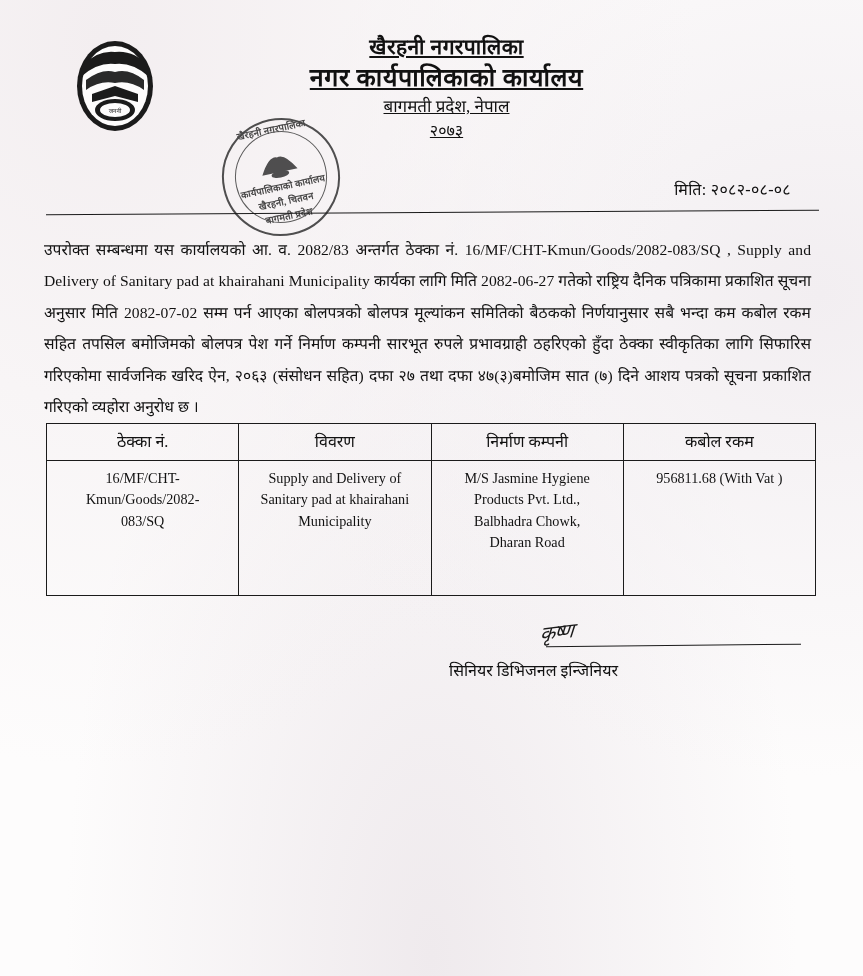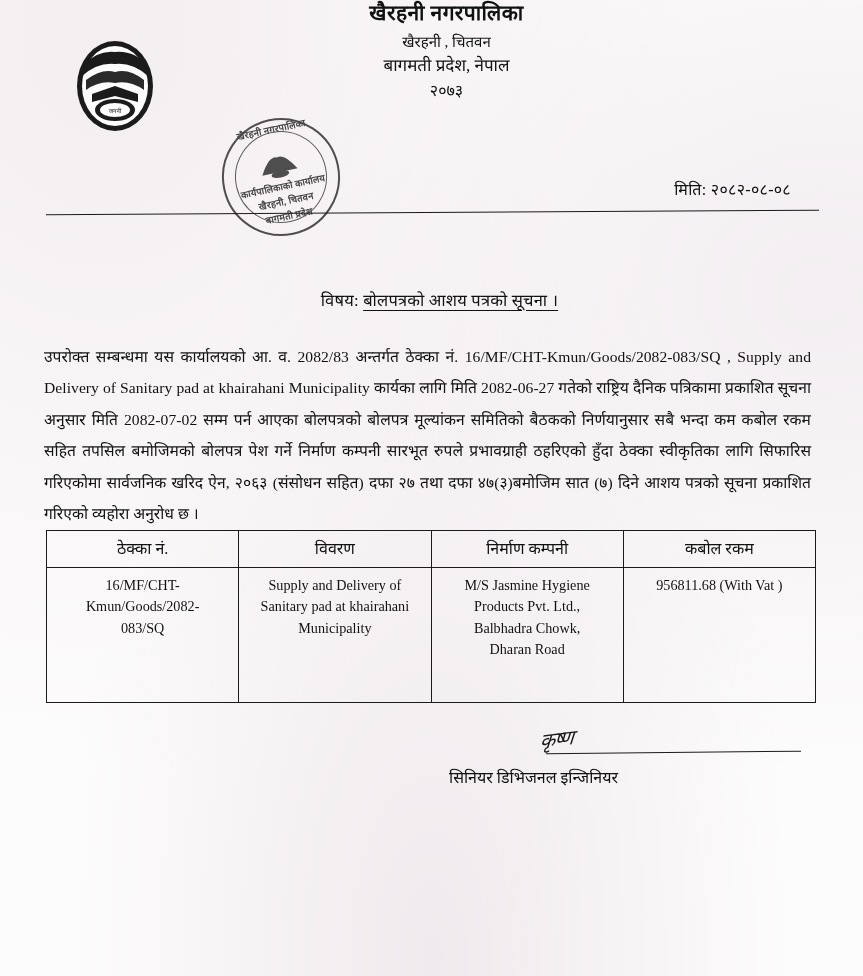--- a/index.html
+++ b/index.html
@@ -22,21 +22,23 @@
     background:
       radial-gradient(ellipse at 12% 4%, #f3eef0 0%, rgba(255,255,255,0) 55%),
       radial-gradient(ellipse at 95% 30%, #f2eef1 0%, rgba(255,255,255,0) 50%),
       radial-gradient(ellipse at 50% 98%, #efeaed 0%, rgba(255,255,255,0) 60%),
       #fdfcfc;
   }
 
   
   .header {
     position: relative;
+    padding-top: 34px;
     height: 170px;
+    text-decoration: underline;
   }
   .emblem {
     position: absolute;
     left: 72px;
     top: 36px;
     width: 86px;
     height: 96px;
   }
   .header-text {
     text-align: center;
@@ -235,21 +237,21 @@
         <path d="M14 44 Q30 32 43 36 Q57 32 72 44 L72 54 Q58 44 43 47 Q28 44 14 54 Z" fill="#2a2a2a"></path>
         <path d="M20 58 L43 50 L66 58 L66 66 L43 60 L20 66 Z" fill="#1b1b1b"></path>
         <ellipse cx="43" cy="74" rx="20" ry="11" fill="#1b1b1b"></ellipse>
         <ellipse cx="43" cy="74" rx="15" ry="7" fill="#fdfcfc"></ellipse>
         <text x="43" y="77" font-size="6" text-anchor="middle" fill="#1b1b1b" font-family="Liberation Sans, sans-serif">जननी</text>
       </svg>
     </div>
 
     <div class="header-text">
       <div class="h-line1">खैरहनी नगरपालिका</div>
-      <div class="h-line3">खैरहनी , चितवन</div>
+      <div class="h-line2">नगर कार्यपालिकाको कार्यालय</div>
       <div class="h-line4">बागमती प्रदेश, नेपाल</div>
       <div class="h-line5">२०७३</div>
     </div>
 
     <div class="seal">
       <div class="seal-inner"></div>
       <div class="seal-inner2"></div>
       <div class="seal-txt seal-t1">खैरहनी नगरपालिका</div>
       <svg class="seal-center" viewBox="0 0 44 30">
         <path d="M4 24 Q14 6 22 9 Q30 6 40 24 Z" fill="#2b2b2b"></path>
@@ -257,24 +259,20 @@
       </svg>
       <div class="seal-txt seal-t2">कार्यपालिकाको कार्यालय</div>
       <div class="seal-txt seal-t3">खैरहनी, चितवन</div>
       <div class="seal-txt seal-t4">बागमती प्रदेश</div>
     </div>
 
     <div class="date-line">मिति: २०८२-०८-०८</div>
     <div class="rule"></div>
   </div>
 
-  <div class="subject">
-    <span>विषय:</span>
-    <u>बोलपत्रको आशय पत्रको सूचना ।</u>
-  </div>
 
   <div class="body-text">उपरोक्त सम्बन्धमा यस कार्यालयको आ. व. 2082/83 अन्तर्गत ठेक्का नं. 16/MF/CHT-Kmun/Goods/2082-083/SQ , Supply and Delivery of Sanitary pad at khairahani Municipality कार्यका लागि मिति 2082-06-27 गतेको राष्ट्रिय दैनिक पत्रिकामा प्रकाशित सूचना अनुसार मिति 2082-07-02 सम्म पर्न आएका बोलपत्रको बोलपत्र मूल्यांकन समितिको  बैठकको निर्णयानुसार सबै भन्दा कम कबोल रकम सहित तपसिल बमोजिमको बोलपत्र पेश गर्ने निर्माण कम्पनी सारभूत रुपले प्रभावग्राही ठहरिएको हुँदा ठेक्का स्वीकृतिका लागि सिफारिस गरिएकोमा सार्वजनिक खरिद ऐन, २०६३ (संसोधन सहित) दफा २७ तथा दफा ४७(३)बमोजिम सात (७) दिने आशय पत्रको सूचना प्रकाशित गरिएको व्यहोरा अनुरोध छ ।</div>
 
 
   <table class="detail">
     <thead>
       <tr>
         <th>ठेक्का नं.</th>
         <th>विवरण</th>
         <th>निर्माण कम्पनी</th>

